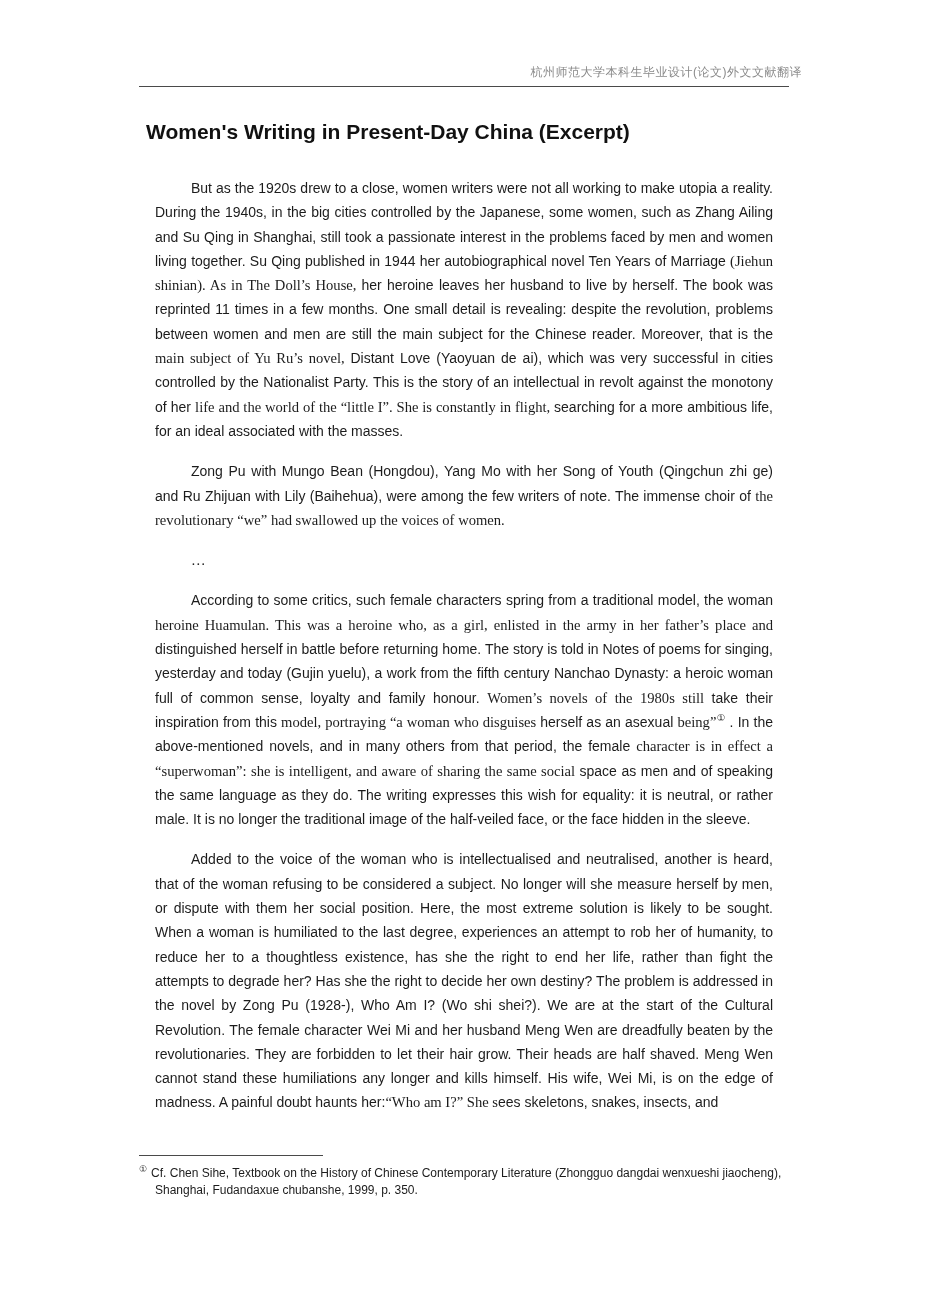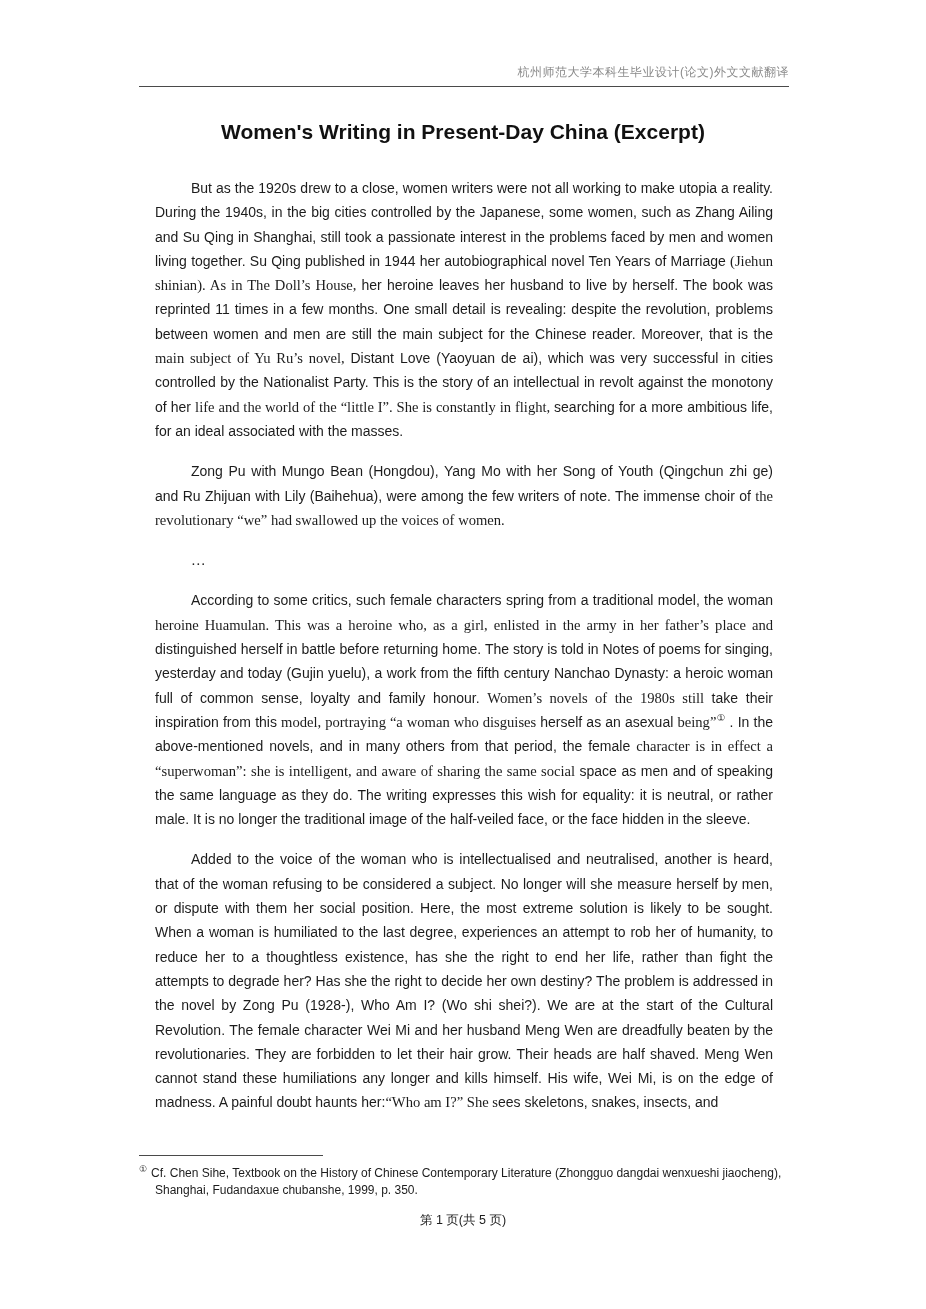--- a/index.html
+++ b/index.html
@@ -12,44 +12,43 @@
     width: 926px;
     height: 1309px;
     background: #ffffff;
     font-family: "Liberation Sans", sans-serif;
     color: #1c1c1c;
     overflow: hidden;
   }
   .header-text {
     position: absolute;
     top: 64px;
-    left: 139px;
+    left: 152px;
     width: 650px;
     text-align: right;
     font-size: 12px;
     color: #8a8a8a;
     letter-spacing: 0.5px;
   }
   .header-rule {
     position: absolute;
     top: 86px;
     left: 139px;
     width: 650px;
     height: 0;
     border: none;
     border-top: 1px solid #4a4a4a;
     margin: 0;
   }
   .doc-title {
     position: absolute;
     top: 120px;
-    left: 138px;
+    left: 146px;
     width: 650px;
     margin: 0;
-    text-align: center;
     font-size: 21px;
     font-weight: 700;
     color: #111111;
     font-family: "Liberation Sans", sans-serif;
   }
   .doc-body {
     position: absolute;
     top: 160px;
     left: 139px;
     width: 650px;
@@ -120,15 +119,14 @@
       <p class="para"><span class="sans">Zong Pu with Mungo Bean (Hongdou), Yang Mo with her Song of Youth (Qingchun zhi ge) and Ru Zhijuan with Lily (Baihehua), were among the few writers of note. The immense choir of </span><span class="serif">the revolutionary “we” had swallowed up the voices of women.</span></p>
       <p class="para"><span class="serif">…</span></p>
       <p class="para"><span class="sans">According to some critics, such female characters spring from a traditional model, the woman </span><span class="serif">heroine Huamulan. This was a heroine who, as a girl, enlisted in the army in her father’s place and </span><span class="sans">distinguished herself in battle before returning home. The story is told in Notes of poems for singing, yesterday and today (Gujin yuelu), a work from the fifth century Nanchao Dynasty: a heroic woman full of common sense, loyalty and family honour. </span><span class="serif">Women’s novels of the 1980s still </span><span class="sans">take their inspiration from this </span><span class="serif">model, portraying “a woman who disguises </span><span class="sans">herself as an asexual </span><span class="serif">being”</span><sup class="serif">①</sup><span class="sans"> . In the above-mentioned novels, and in many others from that period, the female </span><span class="serif">character is in effect a “superwoman”: she is intelligent, and aware of sharing the same social </span><span class="sans">space as men and of speaking the same language as they do. The writing expresses this wish for equality: it is neutral, or rather male. It is no longer the traditional image of the half-veiled face, or the face hidden in the sleeve.</span></p>
       <p class="para"><span class="sans">Added to the voice of the woman who is intellectualised and neutralised, another is heard, that of the woman refusing to be considered a subject. No longer will she measure herself by men, or dispute with them her social position. Here, the most extreme solution is likely to be sought. When a woman is humiliated to the last degree, experiences an attempt to rob her of humanity, to reduce her to a thoughtless existence, has she the right to end her life, rather than fight the attempts to degrade her? Has she the right to decide her own destiny? The problem is addressed in the novel by Zong Pu (1928-), Who Am I? (Wo shi shei?). We are at the start of the Cultural Revolution. The female character Wei Mi and her husband Meng Wen are dreadfully beaten by the revolutionaries. They are forbidden to let their hair grow. Their heads are half shaved. Meng Wen cannot stand these humiliations any longer and kills himself. His wife, Wei Mi, is on the edge of madness. A painful doubt haunts her:</span><span class="serif">“Who am I?” She s</span><span class="sans">ees skeletons, snakes, insects, and</span></p>
     </div>
 
   <div class="footnote-sep"></div>
 
   <div class="footnote"><sup class="fn-marker">①</sup><span>Cf. Chen Sihe, Textbook on the History of Chinese Contemporary Literature (Zhongguo dangdai wenxueshi jiaocheng), Shanghai, Fudandaxue chubanshe, 1999, p. 350.</span></div>
 
-  <div class="page-footer">第 1 页(共 5 页)</div>
 
 </div>
 
 </body></html>

